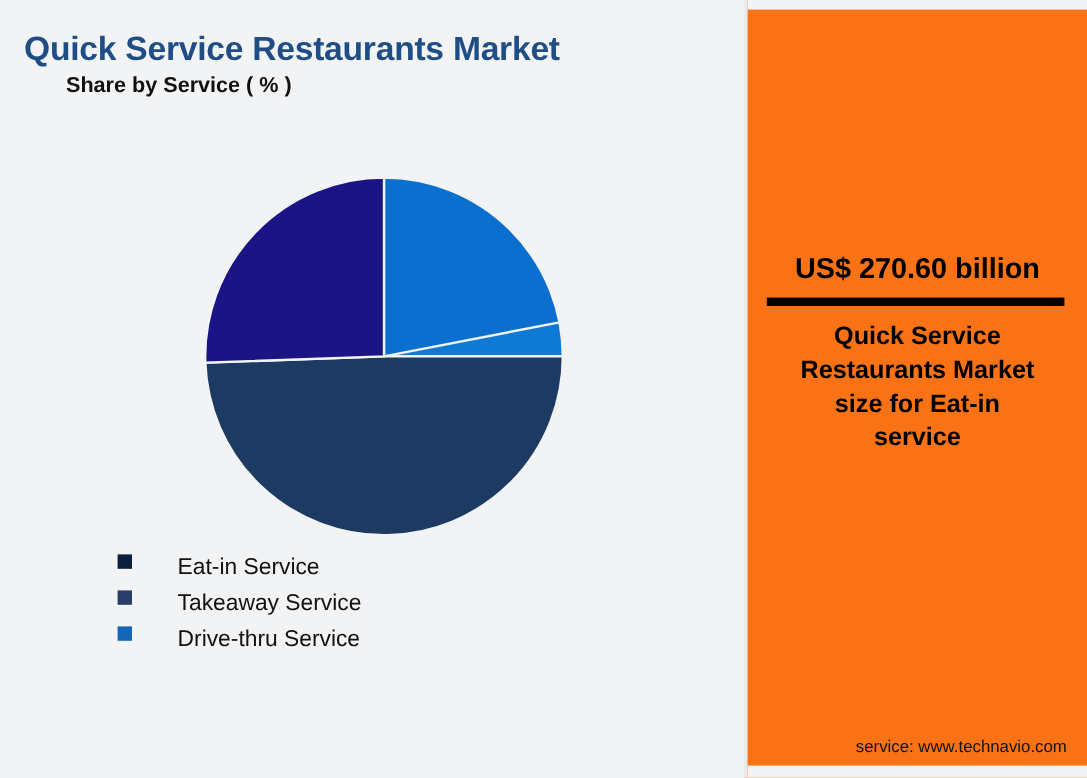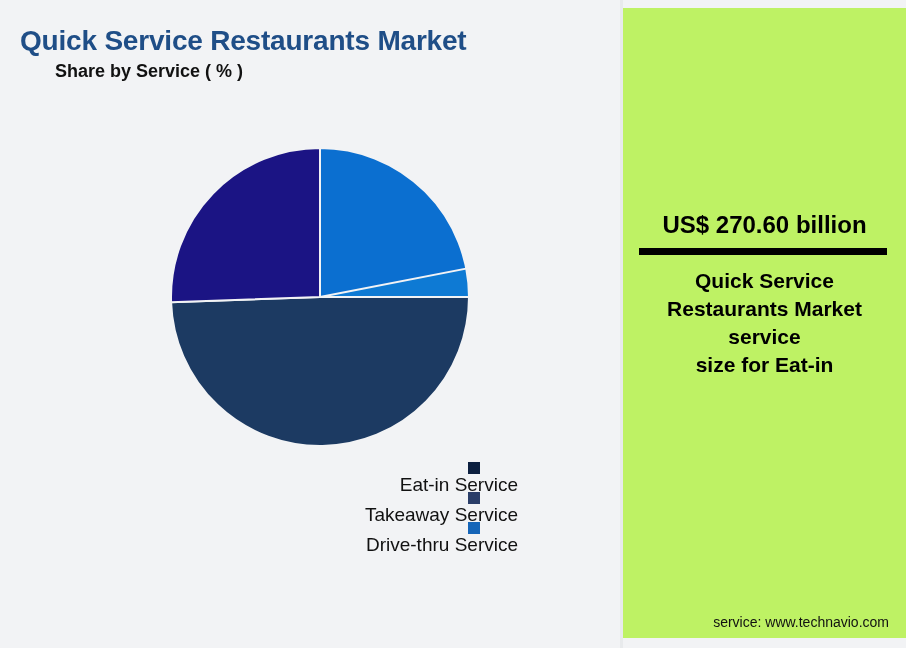--- a/index.html
+++ b/index.html
@@ -67,44 +67,43 @@
 
   
   #legend {
     position: absolute;
     left: 98px;
     top: 462px;
     width: 420px;
   }
   .legend-item {
     display: flex;
-    align-items: flex-end;
+    align-items: flex-start;
     height: 30px;
-    flex-direction: column;
   }
   .legend-swatch {
     width: 12px;
     height: 12px;
     flex: 0 0 12px;
     margin-right: 38px;
   }
   .legend-label {
     font-size: 19px;
     color: #111111;
     white-space: nowrap;
   }
 
   
   #right-panel {
     position: absolute;
     left: 620px;
     top: 0;
     width: 286px;
     height: 648px;
-    background: #bef264;
+    background: #f97316;
     border-left: 3px solid #e8eaec;
     box-sizing: border-box;
   }
   #right-top-strip {
     position: absolute;
     left: 0;
     top: 0;
     width: 283px;
     height: 8px;
     background: #f2f3f5;
@@ -196,22 +195,22 @@
   <div id="right-panel">
 
     <div id="right-top-strip"></div>
 
     <div id="callout">
       <div id="callout-value">US$ 270.60 billion</div>
       <div id="callout-rule"></div>
       <div id="callout-desc">
           <div>Quick Service</div>
           <div>Restaurants Market</div>
+          <div>size for Eat-in</div>
           <div>service</div>
-          <div>size for Eat-in</div>
         </div>
     </div>
 
     <div id="source-note">service: www.technavio.com</div>
 
     <div id="right-bottom-strip"></div>
 
   </div>
 
 </div>

